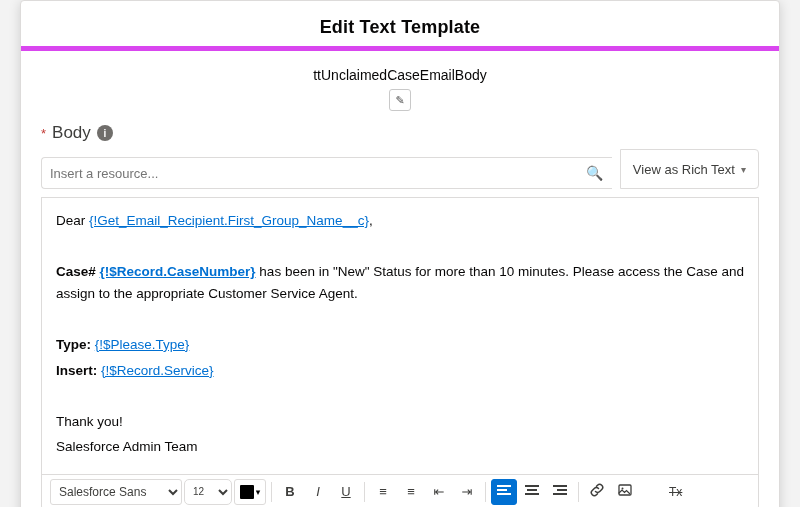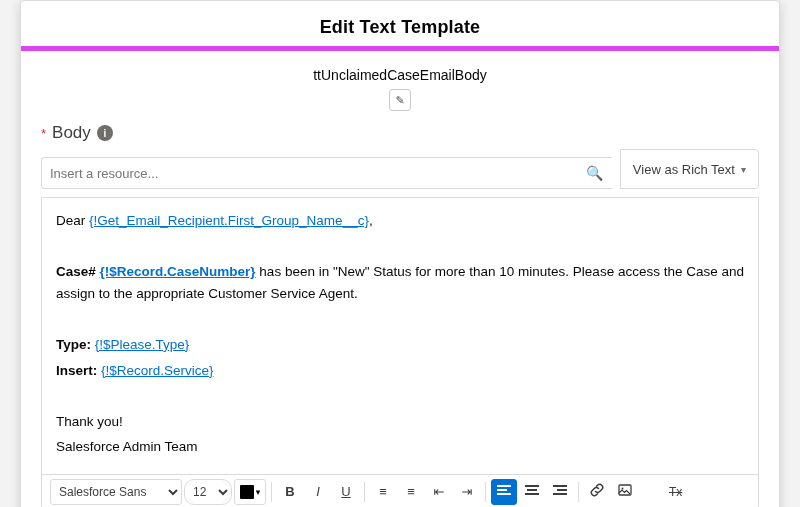--- a/index.html
+++ b/index.html
@@ -179,22 +179,22 @@
       font-size: 12px;
       padding: 0 4px;
       cursor: pointer;
       background: #fff;
       color: #3e3e3c;
       min-width: 110px;
     }
     .size-select {
       height: 26px;
       border: 1px solid #dddbda;
-      border-radius: 10px;
-      font-size: 12px;
+      border-radius: 5px;
+      font-size: 10px;
       padding: 0 4px;
       cursor: pointer;
       background: #fff;
       color: #3e3e3c;
       min-width: 48px;
     }
     .color-btn {
       display: flex;
       align-items: center;
       justify-content: center;

